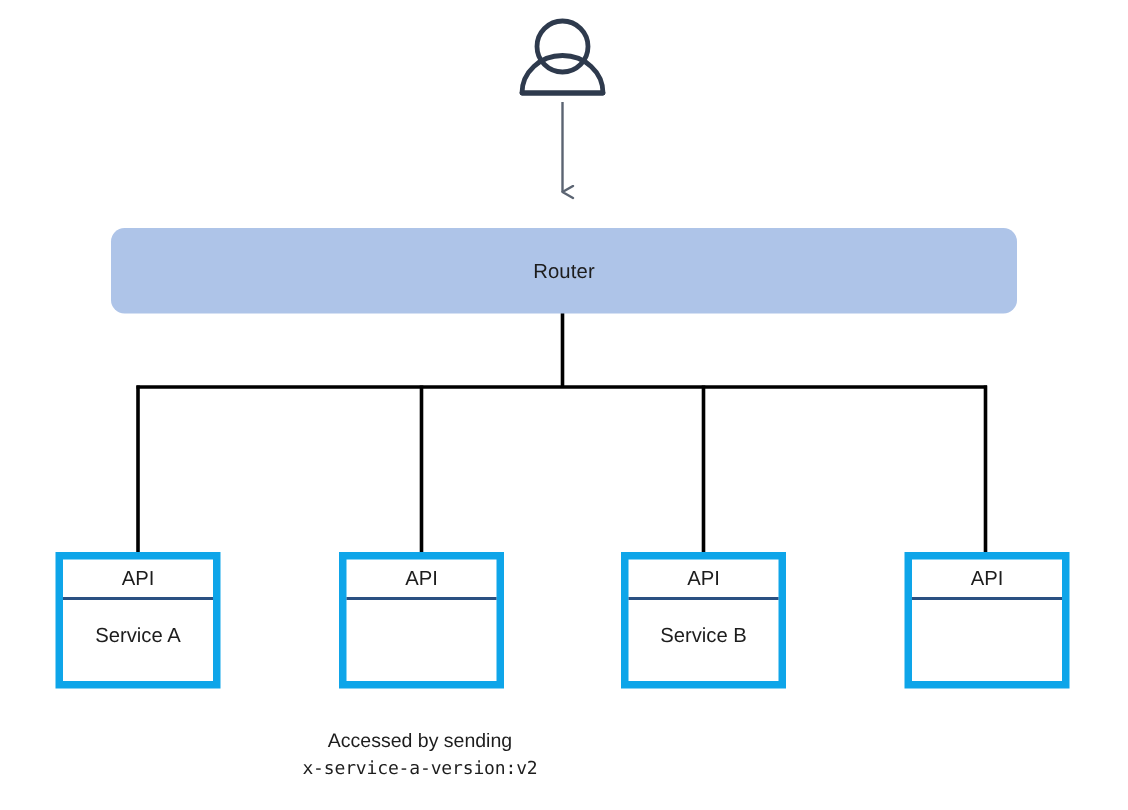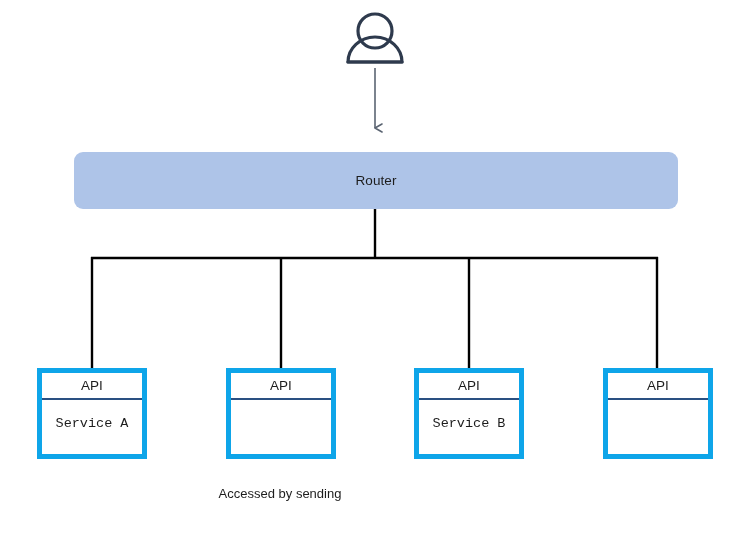--- a/index.html
+++ b/index.html
@@ -72,21 +72,20 @@
     align-items: center;
     justify-content: center;
     box-sizing: border-box;
     padding-bottom: 13px;
   }
   .api-body-label {
     font-size: 13.5px;
     color: #1d1d1d;
     text-align: center;
     line-height: 1.2;
-    font-family: Liberation Mono, monospace;
   }
   
   .caption {
     position: absolute;
     left: 170px;
     top: 485px;
     width: 220px;
     text-align: center;
     color: #1d1d1d;
   }
@@ -163,15 +162,16 @@
   </div>
 
   <div class="api-box" style="left:603px;">
     <div class="api-header">
       <span class="api-header-label">API</span>
     </div>
   </div>
 
   <div class="caption">
     <div class="caption-line">Accessed by sending</div>
+    <div class="caption-line mono">x-service-a-version:v2</div>
   </div>
 
 </div>
 
 </body></html>

